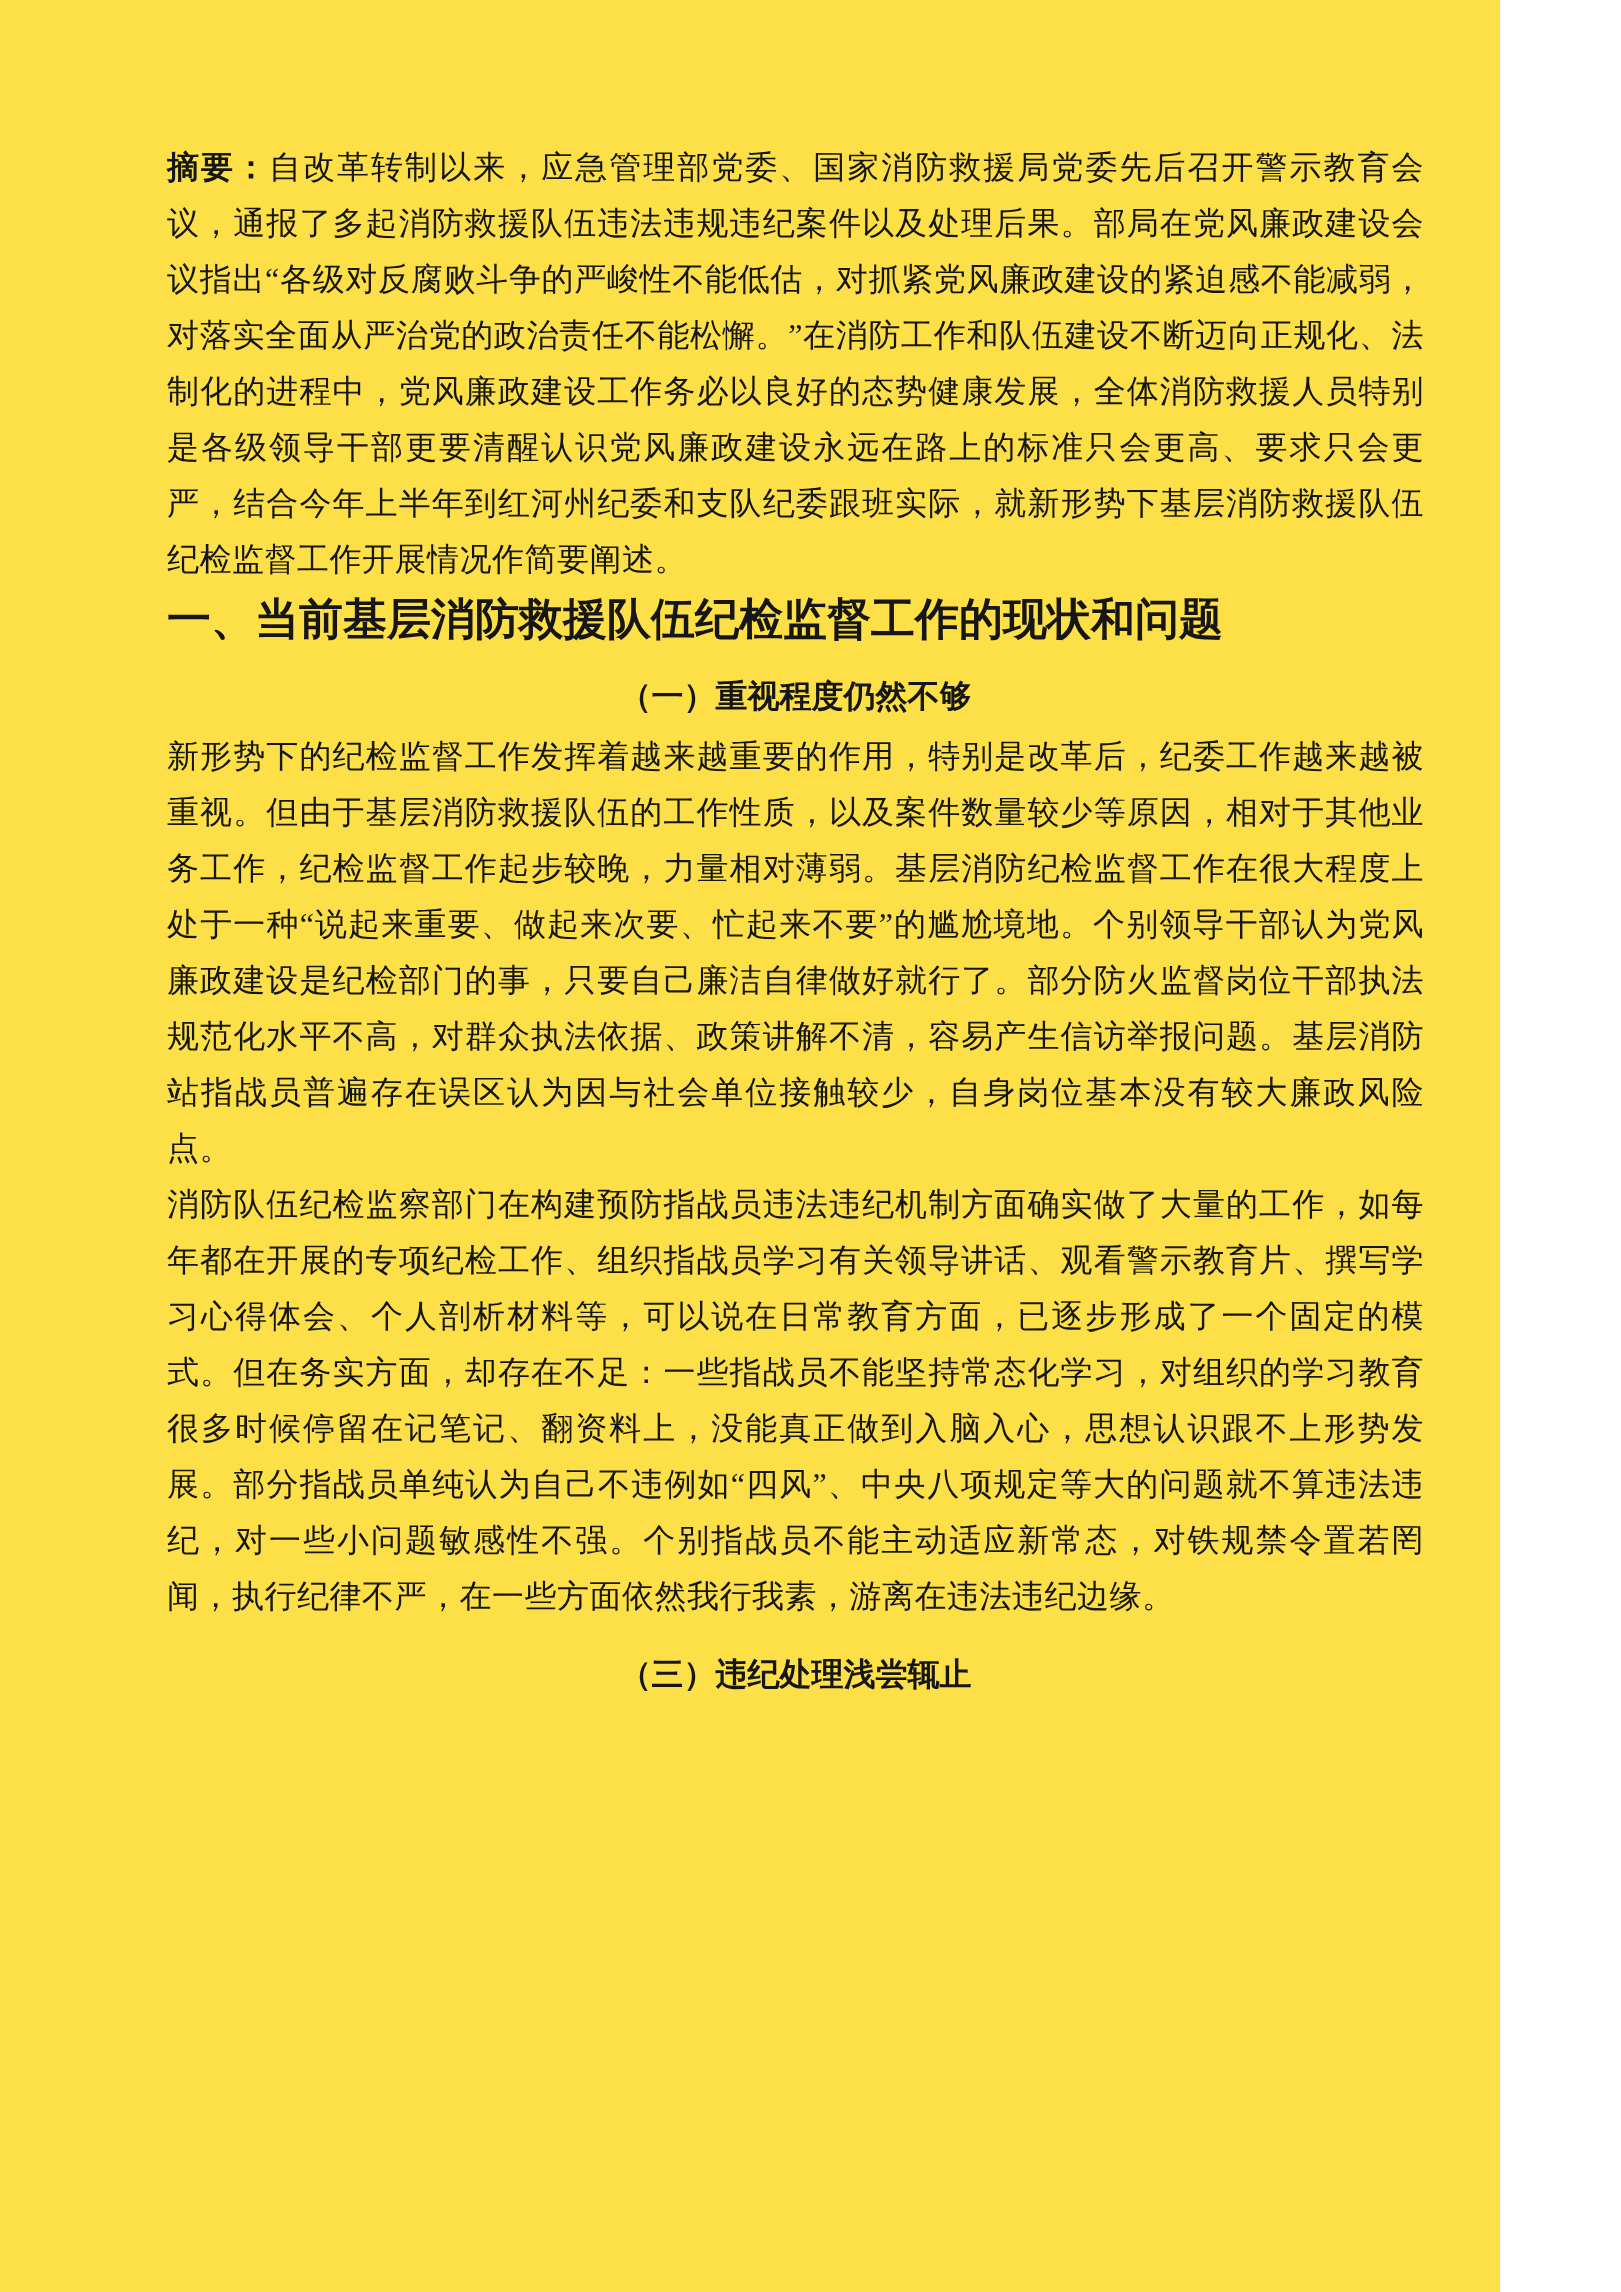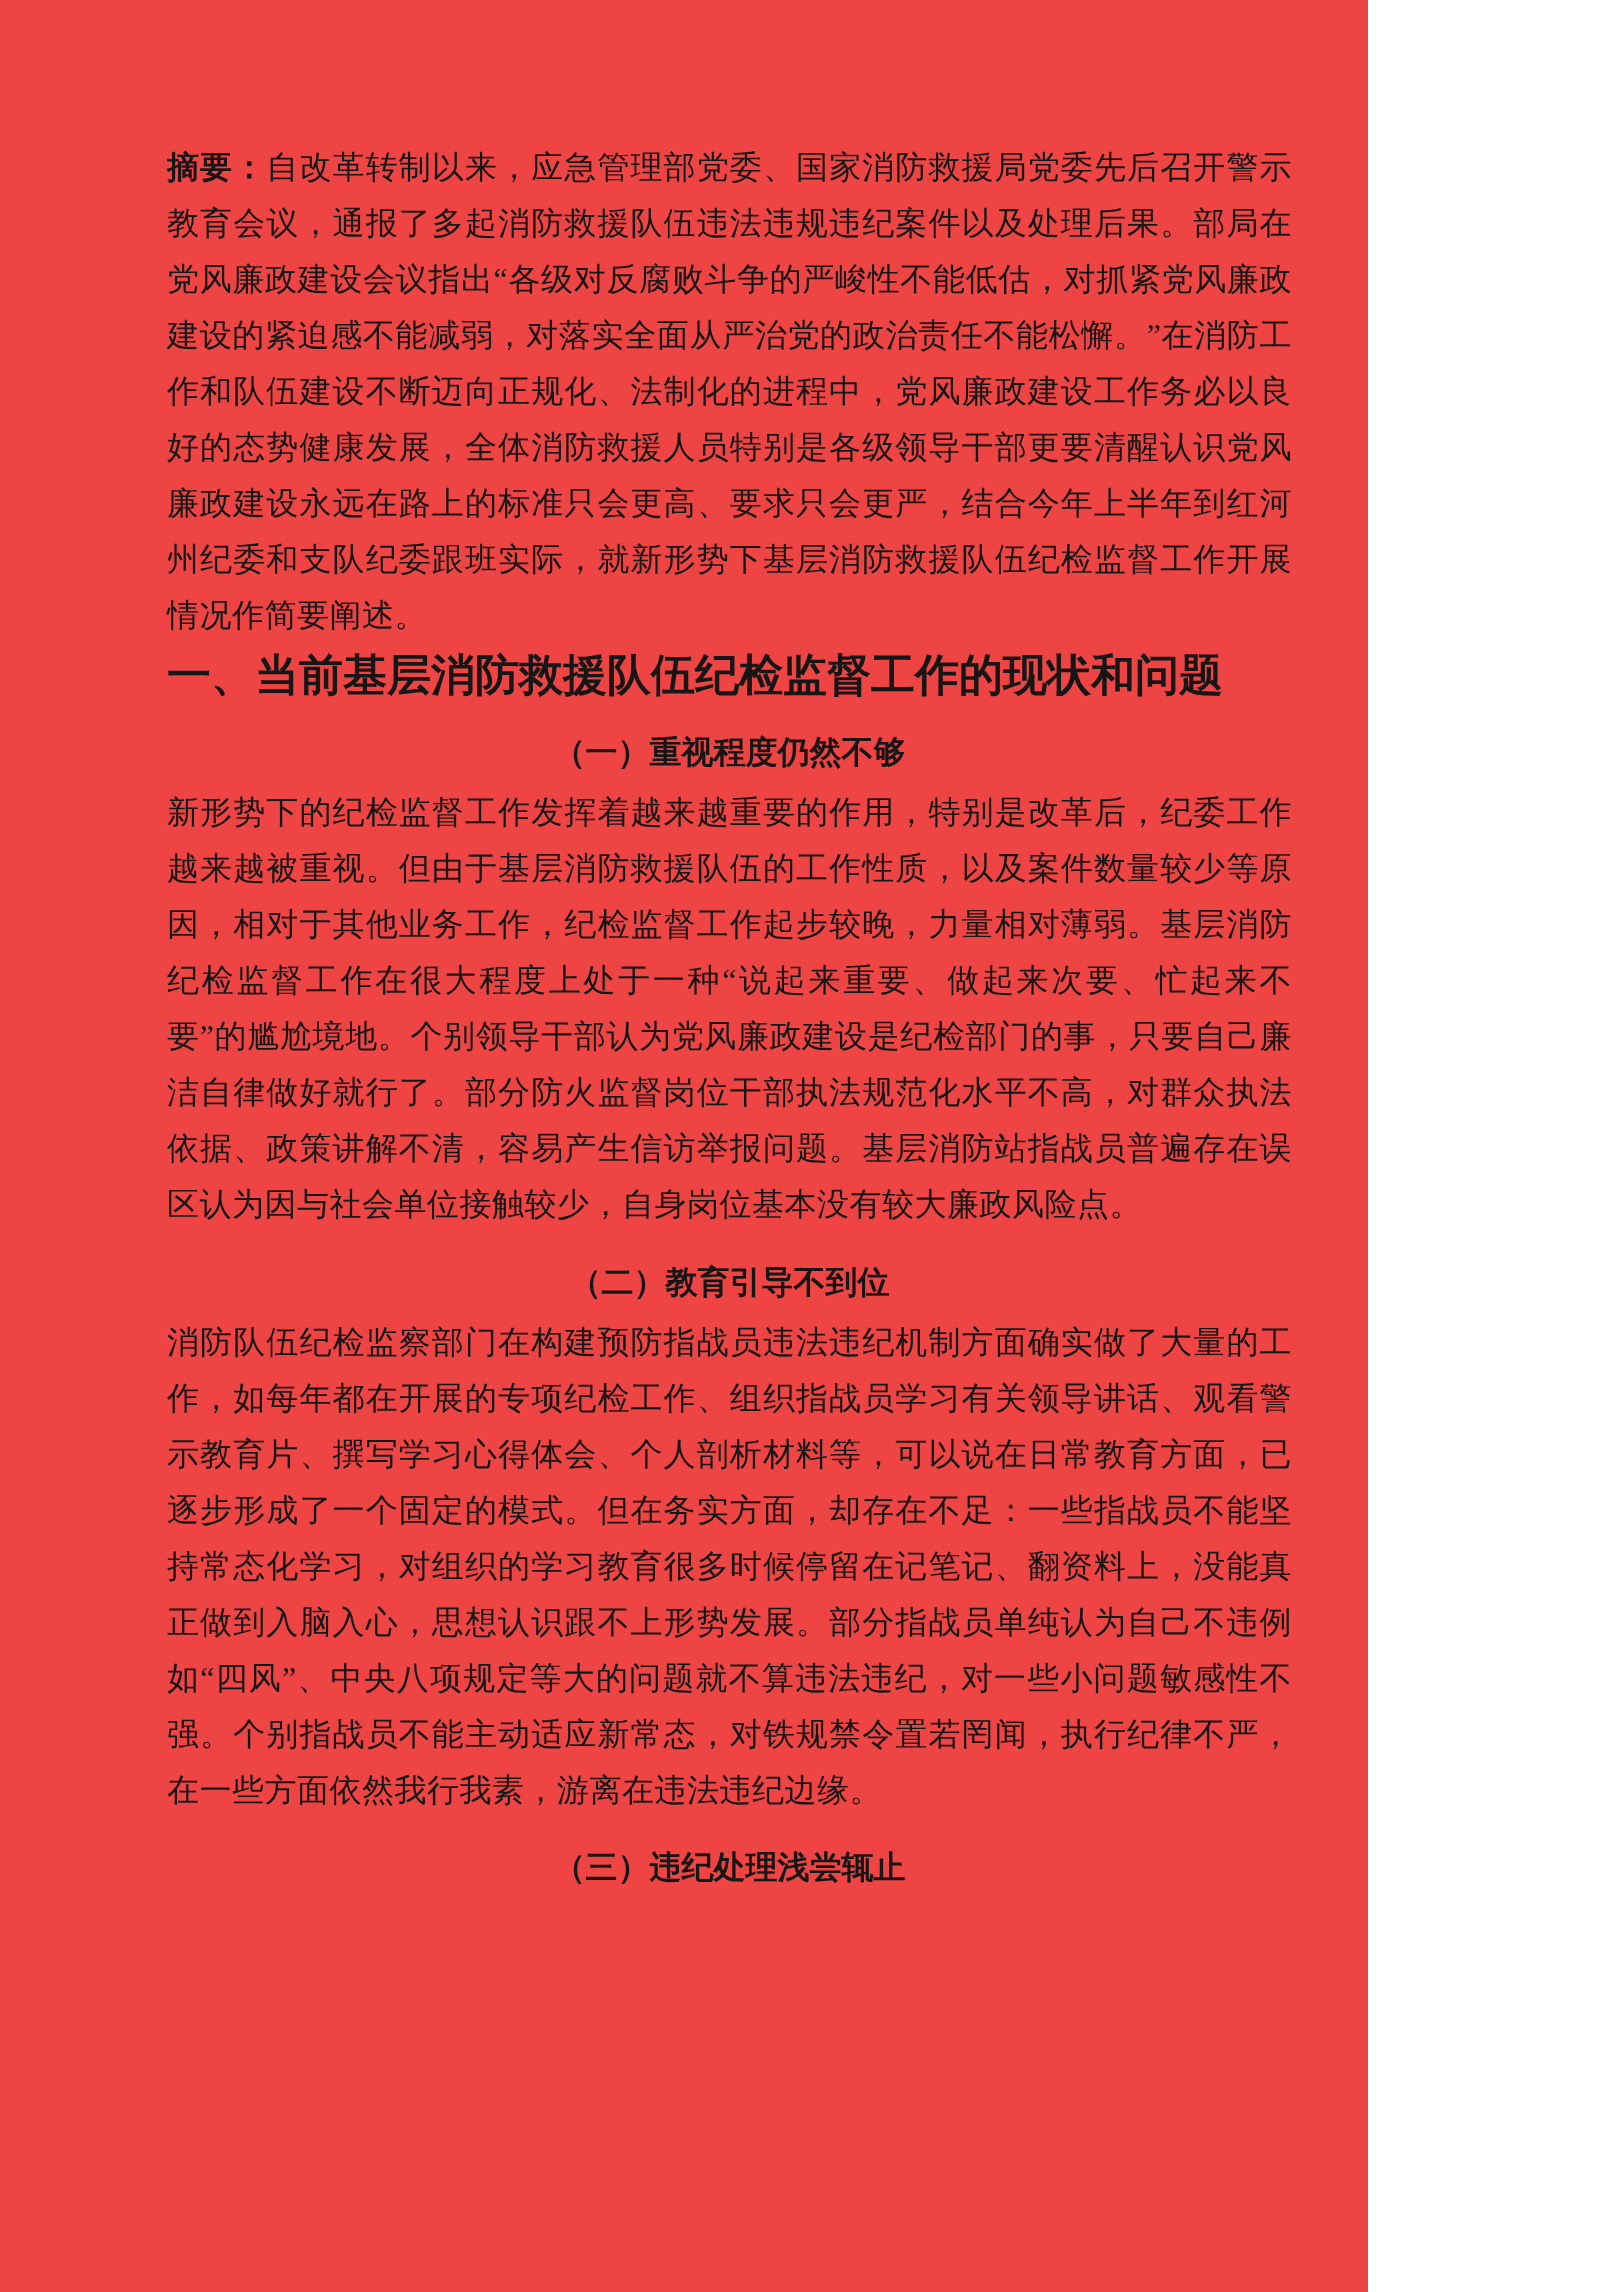--- a/index.html
+++ b/index.html
@@ -5,23 +5,23 @@
   * { margin: 0; padding: 0; box-sizing: border-box; }
   html, body { background: #ffffff; }
   body {
     width: 1621px;
     min-height: 2293px;
     margin: 0 auto;
     font-family: "Liberation Serif", serif;
     color: #161616;
   }
   .page {
-    width: 1368px;
+    width: 1500px;
     min-height: 2293px;
-    background: #ef4444;
+    background: #fde047;
     padding: 139px 76px 118px 167px;
   }
   .para {
     font-size: 32px;
     line-height: 56px;
     text-align: justify;
     letter-spacing: 0.5px;
   }
   .label {
     font-weight: bold;
@@ -52,19 +52,18 @@
 <div class="page">
 
   <p class="para"><span class="label">摘要：</span><span>自改革转制以来，应急管理部党委、国家消防救援局党委先后召开警示教育会议，通报了多起消防救援队伍违法违规违纪案件以及处理后果。部局在党风廉政建设会议指出“各级对反腐败斗争的严峻性不能低估，对抓紧党风廉政建设的紧迫感不能减弱，对落实全面从严治党的政治责任不能松懈。”在消防工作和队伍建设不断迈向正规化、法制化的进程中，党风廉政建设工作务必以良好的态势健康发展，全体消防救援人员特别是各级领导干部更要清醒认识党风廉政建设永远在路上的标准只会更高、要求只会更严，结合今年上半年到红河州纪委和支队纪委跟班实际，就新形势下基层消防救援队伍纪检监督工作开展情况作简要阐述。</span></p>
 
 
   <div class="h1">一、当前基层消防救援队伍纪检监督工作的现状和问题</div>
 
   <div class="h2">（一）重视程度仍然不够</div>
   <p class="para">新形势下的纪检监督工作发挥着越来越重要的作用，特别是改革后，纪委工作越来越被重视。但由于基层消防救援队伍的工作性质，以及案件数量较少等原因，相对于其他业务工作，纪检监督工作起步较晚，力量相对薄弱。基层消防纪检监督工作在很大程度上处于一种“说起来重要、做起来次要、忙起来不要”的尴尬境地。个别领导干部认为党风廉政建设是纪检部门的事，只要自己廉洁自律做好就行了。部分防火监督岗位干部执法规范化水平不高，对群众执法依据、政策讲解不清，容易产生信访举报问题。基层消防站指战员普遍存在误区认为因与社会单位接触较少，自身岗位基本没有较大廉政风险点。</p>
 
-  <div class="h2">（二）教育引导不到位</div>
   <p class="para">消防队伍纪检监察部门在构建预防指战员违法违纪机制方面确实做了大量的工作，如每年都在开展的专项纪检工作、组织指战员学习有关领导讲话、观看警示教育片、撰写学习心得体会、个人剖析材料等，可以说在日常教育方面，已逐步形成了一个固定的模式。但在务实方面，却存在不足：一些指战员不能坚持常态化学习，对组织的学习教育很多时候停留在记笔记、翻资料上，没能真正做到入脑入心，思想认识跟不上形势发展。部分指战员单纯认为自己不违例如“四风”、中央八项规定等大的问题就不算违法违纪，对一些小问题敏感性不强。个别指战员不能主动适应新常态，对铁规禁令置若罔闻，执行纪律不严，在一些方面依然我行我素，游离在违法违纪边缘。</p>
 
   <div class="h2">（三）违纪处理浅尝辄止</div>
 
 </div>
 
 
 </body></html>

